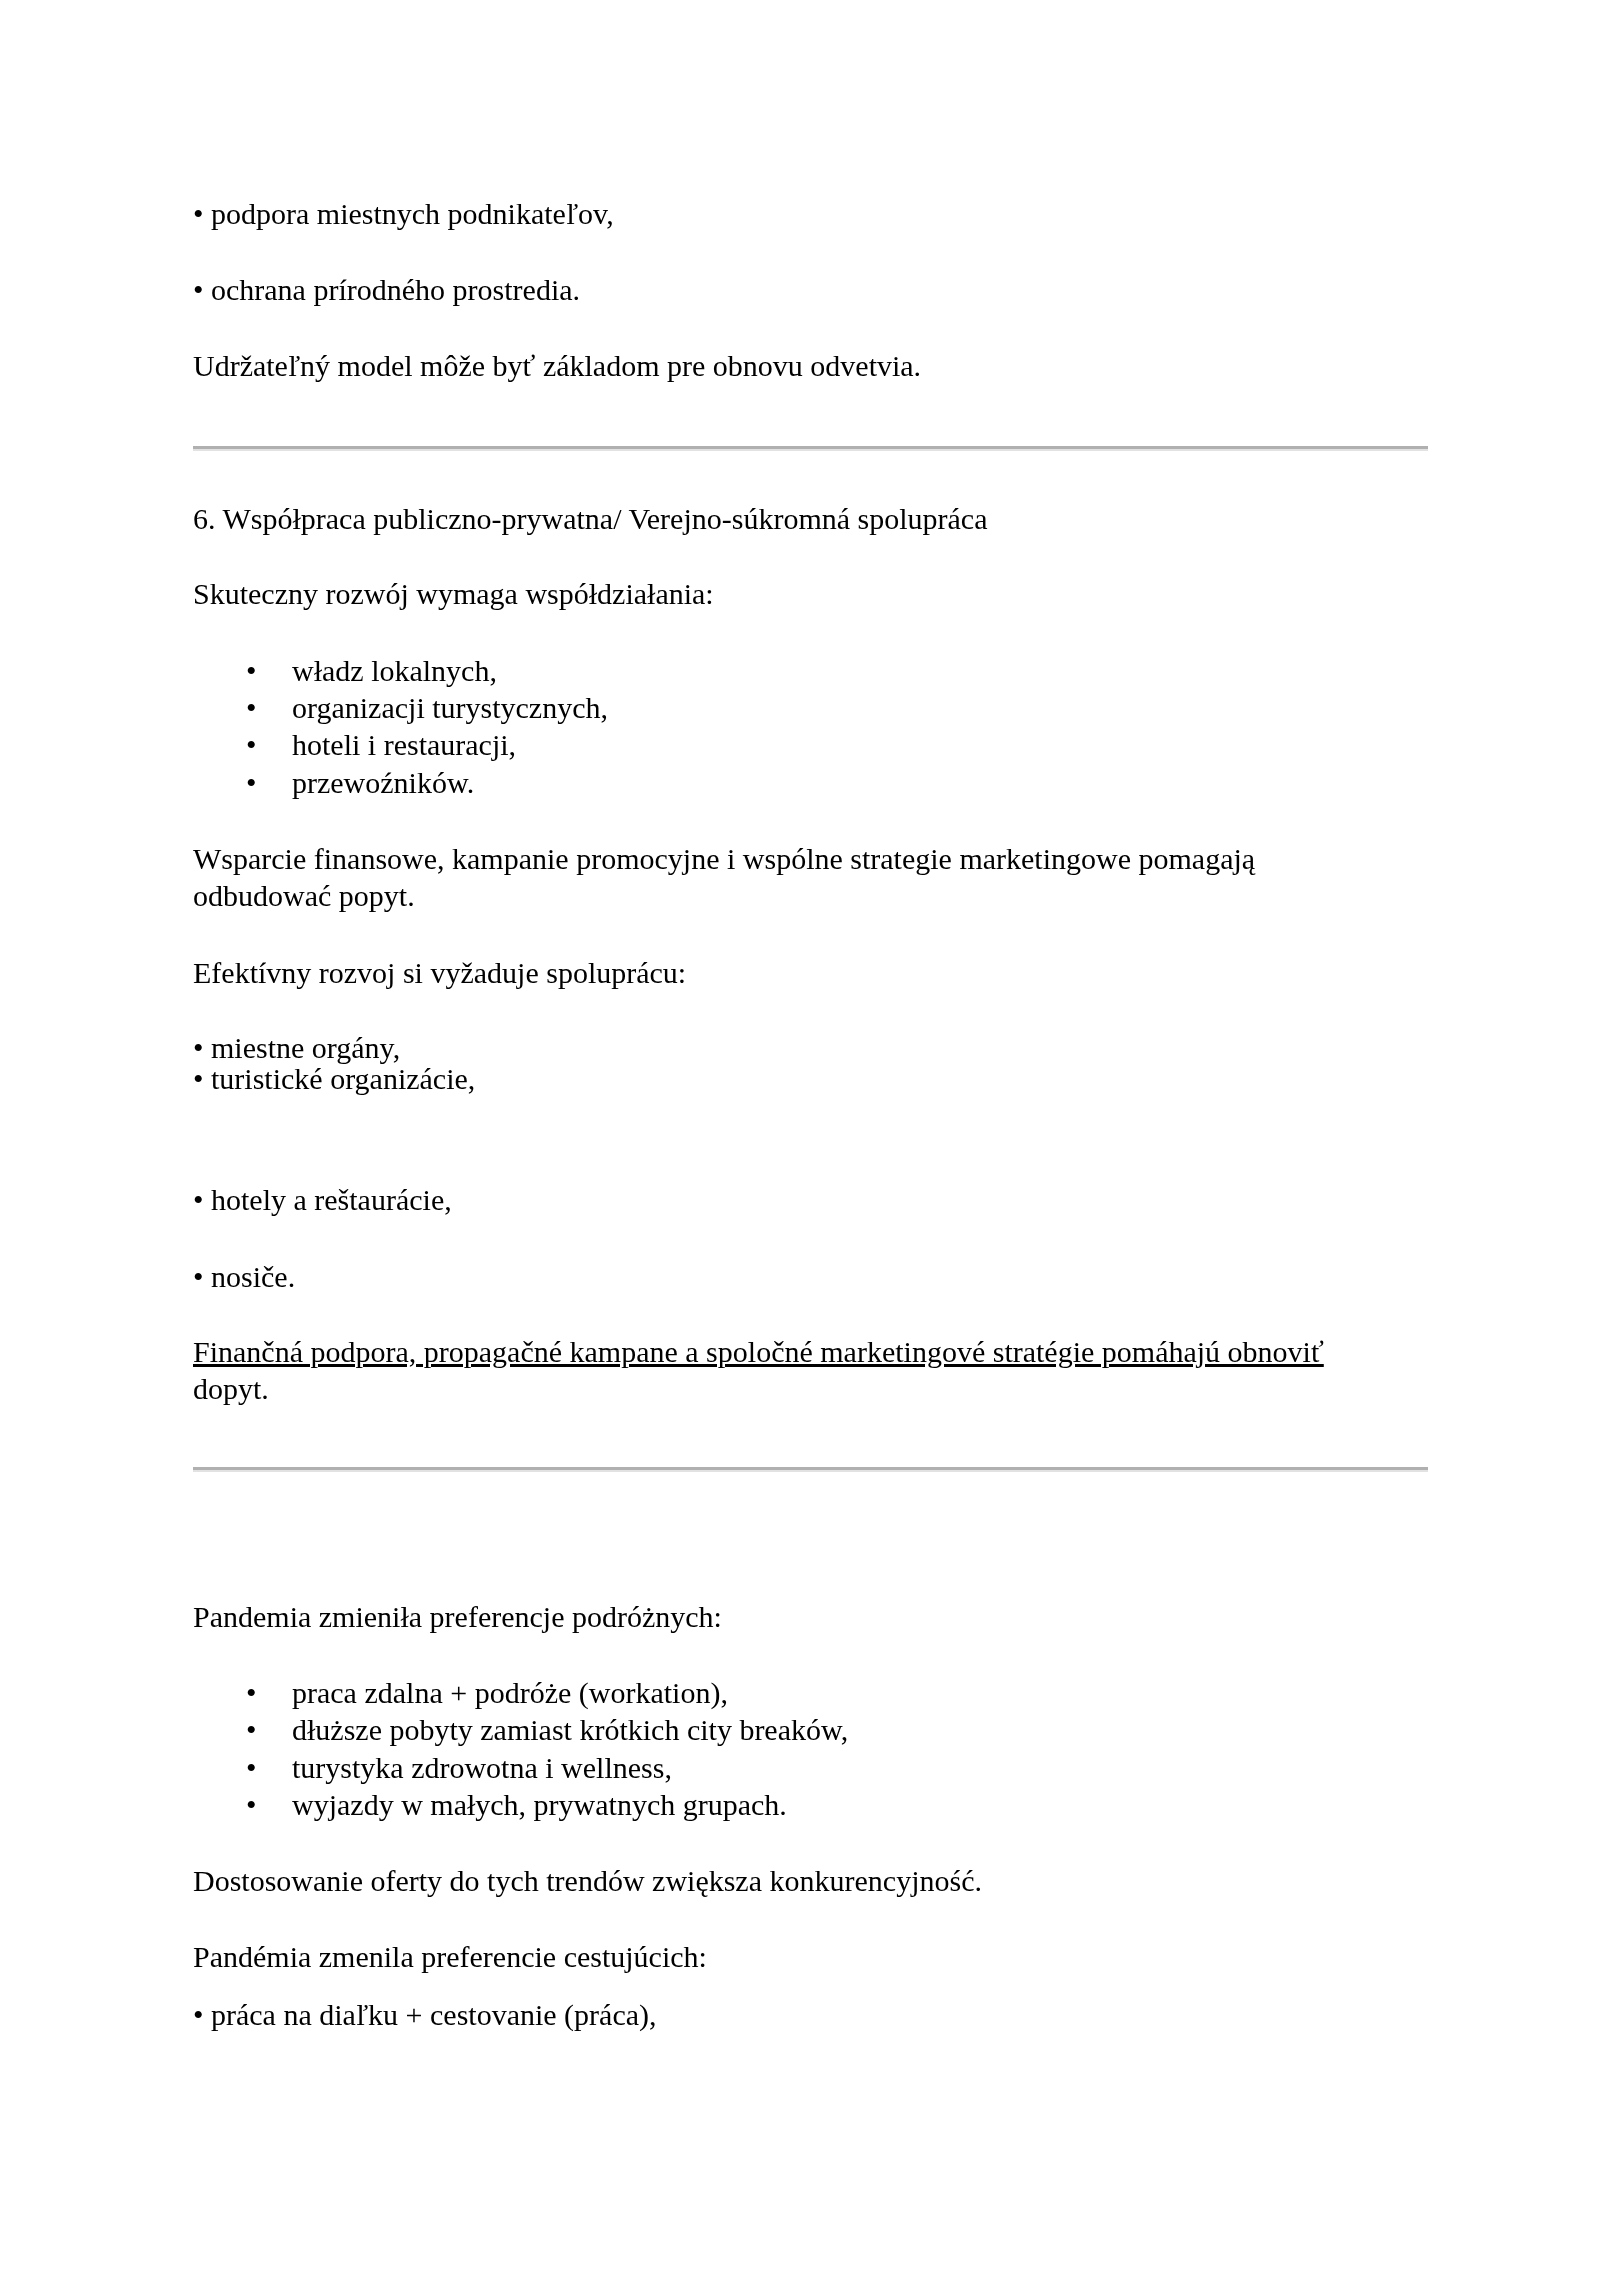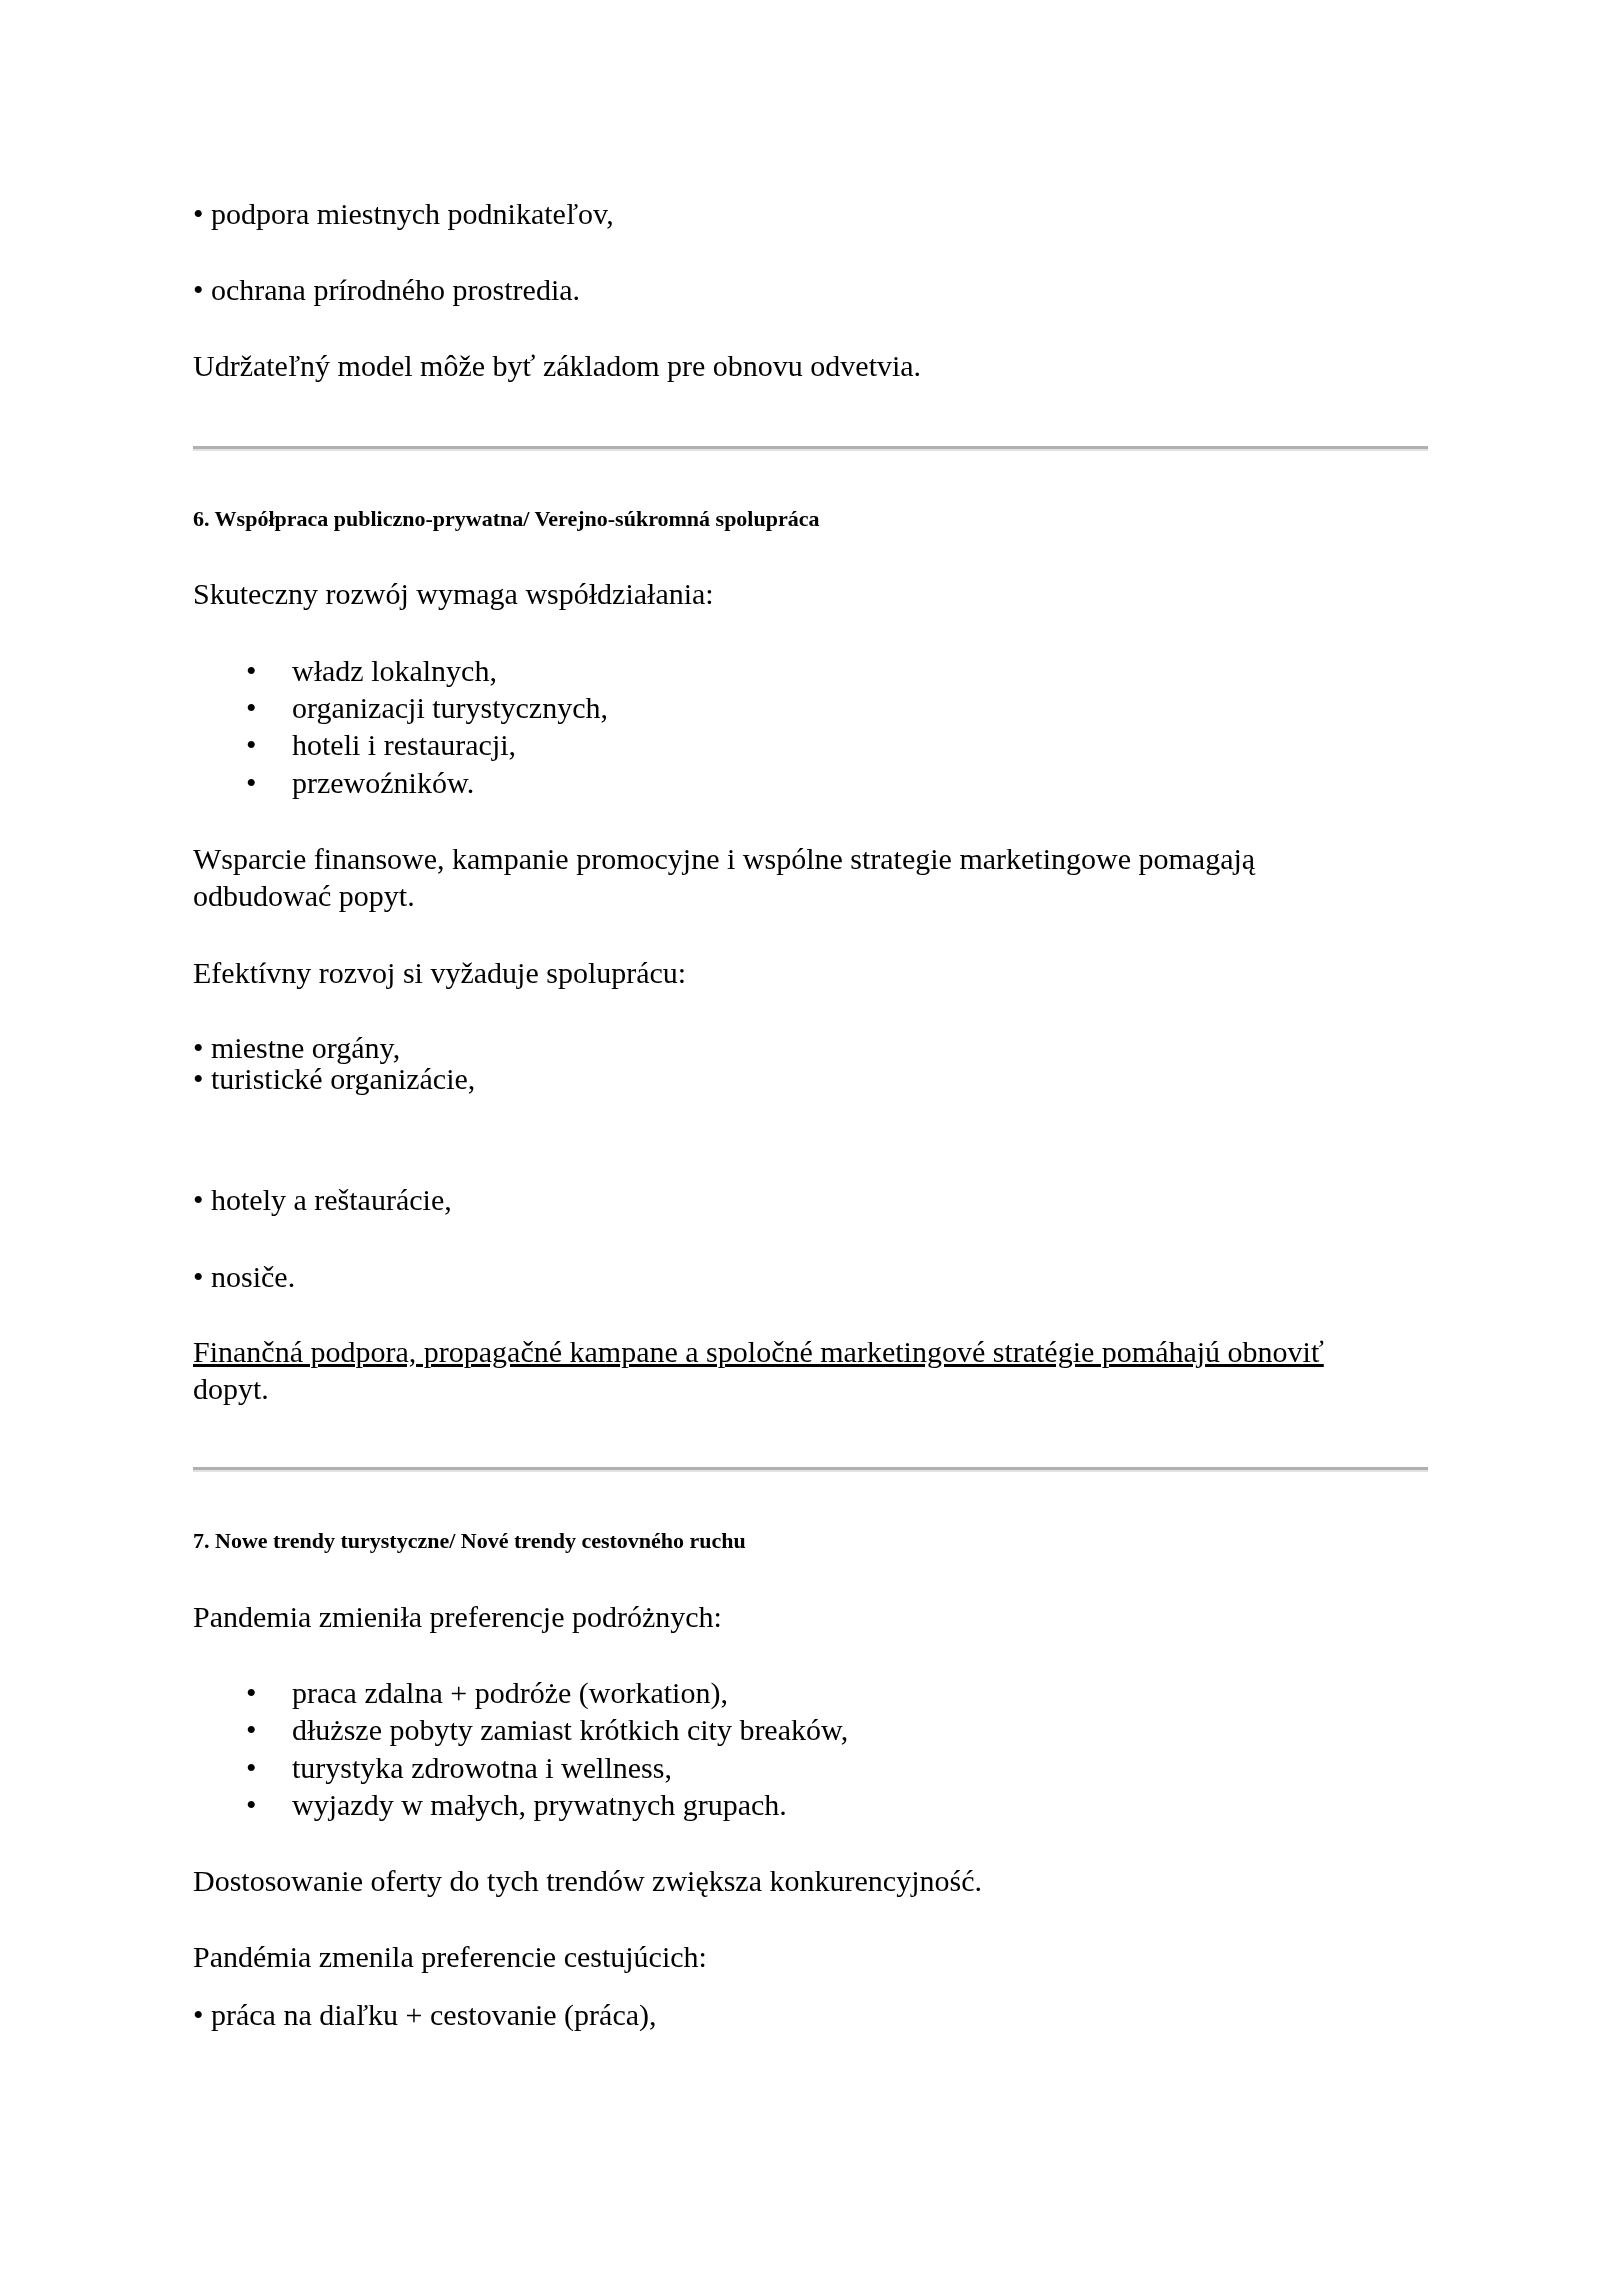--- a/index.html
+++ b/index.html
@@ -25,23 +25,23 @@
     .line {
       position: absolute;
       left: 193px;
       font-size: 30px;
       line-height: 37px;
       white-space: nowrap;
     }
     .heading {
       position: absolute;
       left: 193px;
-      font-size: 22px;
+      font-size: 30px;
       line-height: 37px;
-      font-weight: bold;
+      font-weight: normal;
       white-space: nowrap;
     }
     .rule {
       position: absolute;
       left: 193px;
       width: 1235px;
       height: 2.9px;
       background: #b0b0b0;
       border-bottom: 2px solid #e2e2e2;
     }
@@ -101,21 +101,20 @@
   <div class="line" style="top:1029px;">• miestne orgány,</div>
   <div class="line" style="top:1060px;">• turistické organizácie,</div>
   <div class="line" style="top:1181px;">• hotely a reštaurácie,</div>
   <div class="line" style="top:1258px;">• nosiče.</div>
 
   <div class="line" style="top:1333px;text-decoration:underline;">Finančná podpora, propagačné kampane a spoločné marketingové stratégie pomáhajú obnoviť</div>
   <div class="line" style="top:1370px;">dopyt.</div>
 
   <div class="rule" style="top:1467px;"></div>
 
-  <div class="heading" style="top:1522px;">7. Nowe trendy turystyczne/ Nové trendy cestovného ruchu</div>
   <div class="line" style="top:1598px;">Pandemia zmieniła preferencje podróżnych:</div>
 
   <div class="list-item" style="top:1674px;">
     <span class="bullet">•</span>
     <span class="text">praca zdalna + podróże (workation),</span>
   </div>
   <div class="list-item" style="top:1711px;">
     <span class="bullet">•</span>
     <span class="text">dłuższe pobyty zamiast krótkich city breaków,</span>
   </div>

